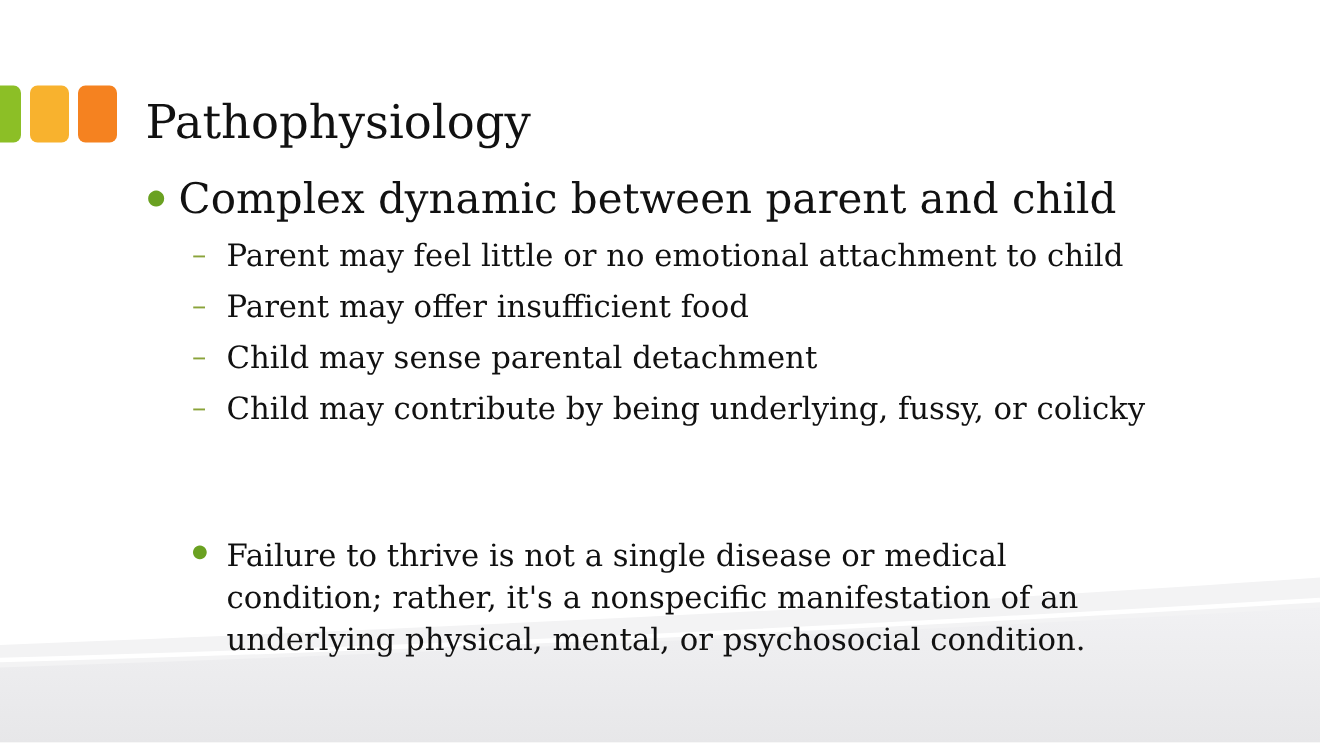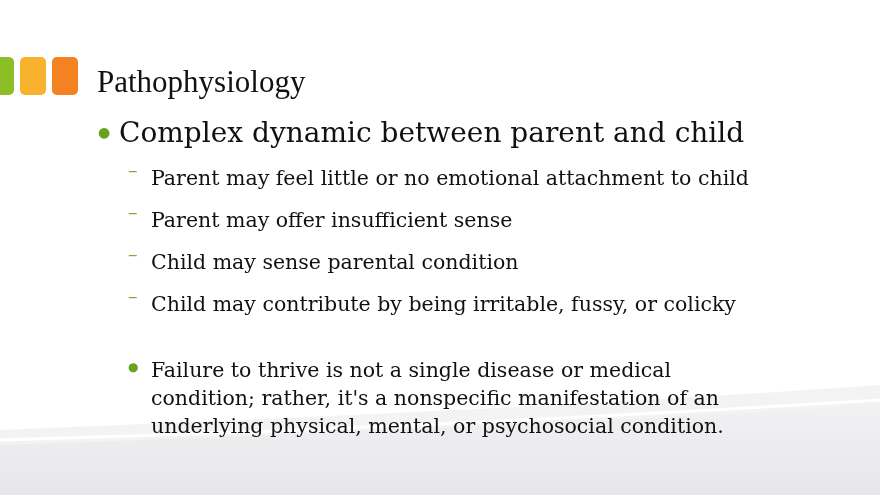--- a/index.html
+++ b/index.html
@@ -10,32 +10,31 @@
       color: #111111;
     }
     .bg-swoosh { position: absolute; left: 0; top: 0; width: 880px; height: 495px; z-index: 0; }
     .slide { position: absolute; left: 0; top: 0; width: 880px; height: 495px; z-index: 1; }
     .blocks { position: absolute; left: -12px; top: 57px; display: flex; gap: 6px; }
     .block { width: 26px; height: 38px; border-radius: 5px; }
     .title {
       position: absolute; left: 97px; top: 62px;
       font-size: 31px; line-height: 40px; font-weight: normal; margin: 0;
       color: #111;
-      font-family: Liberation Serif, serif;
     }
     .l1 {
       position: absolute; left: 98px; top: 118px;
       display: flex; align-items: flex-start;
     }
     .l1 .bullet { color: #6aa121; font-size: 14px; line-height: 28px; width: 21px; }
     .l1 .text { font-size: 28px; line-height: 30px; }
     .subs { position: absolute; left: 128px; top: 158px; width: 660px; }
     .sub { display: flex; align-items: flex-start; margin-bottom: 10px; }
     .sub .dash { color: #8aa33a; width: 23px; font-size: 19px; line-height: 24px; }
-    .sub .text { font-size: 20.5px; line-height: 24px; width: 620px; margin-top: 8px; }
+    .sub .text { font-size: 20.5px; line-height: 24px; width: 620px; }
     .note {
       position: absolute; left: 128px; top: 356px; width: 660px;
       display: flex; align-items: flex-start;
     }
     .note .bullet { color: #6aa121; font-size: 12px; line-height: 22px; width: 23px; }
     .note .text { font-size: 20.5px; line-height: 28px; width: 630px; }
   </style>
 </head>
 <body>
 
@@ -65,29 +64,29 @@
     <span class="text">Complex dynamic between parent and child</span>
   </div>
 
   <div class="subs">
     <div class="sub">
       <span class="dash">–</span>
       <span class="text">Parent may feel little or no emotional attachment to child</span>
     </div>
     <div class="sub">
       <span class="dash">–</span>
-      <span class="text">Parent may offer insufficient sense</span>
+      <span class="text">Parent may offer insufficient food</span>
     </div>
     <div class="sub">
       <span class="dash">–</span>
-      <span class="text">Child may sense parental condition</span>
+      <span class="text">Child may sense parental detachment</span>
     </div>
     <div class="sub">
       <span class="dash">–</span>
-      <span class="text">Child may contribute by being irritable, fussy, or colicky</span>
+      <span class="text">Child may contribute by being underlying, fussy, or colicky</span>
     </div>
   </div>
 
   <div class="note">
     <span class="bullet">●</span>
     <span class="text">Failure to thrive is not a single disease or medical condition; rather, it's a nonspecific manifestation of an underlying physical, mental, or psychosocial condition.</span>
   </div>
 </div>
 
 </body></html>

